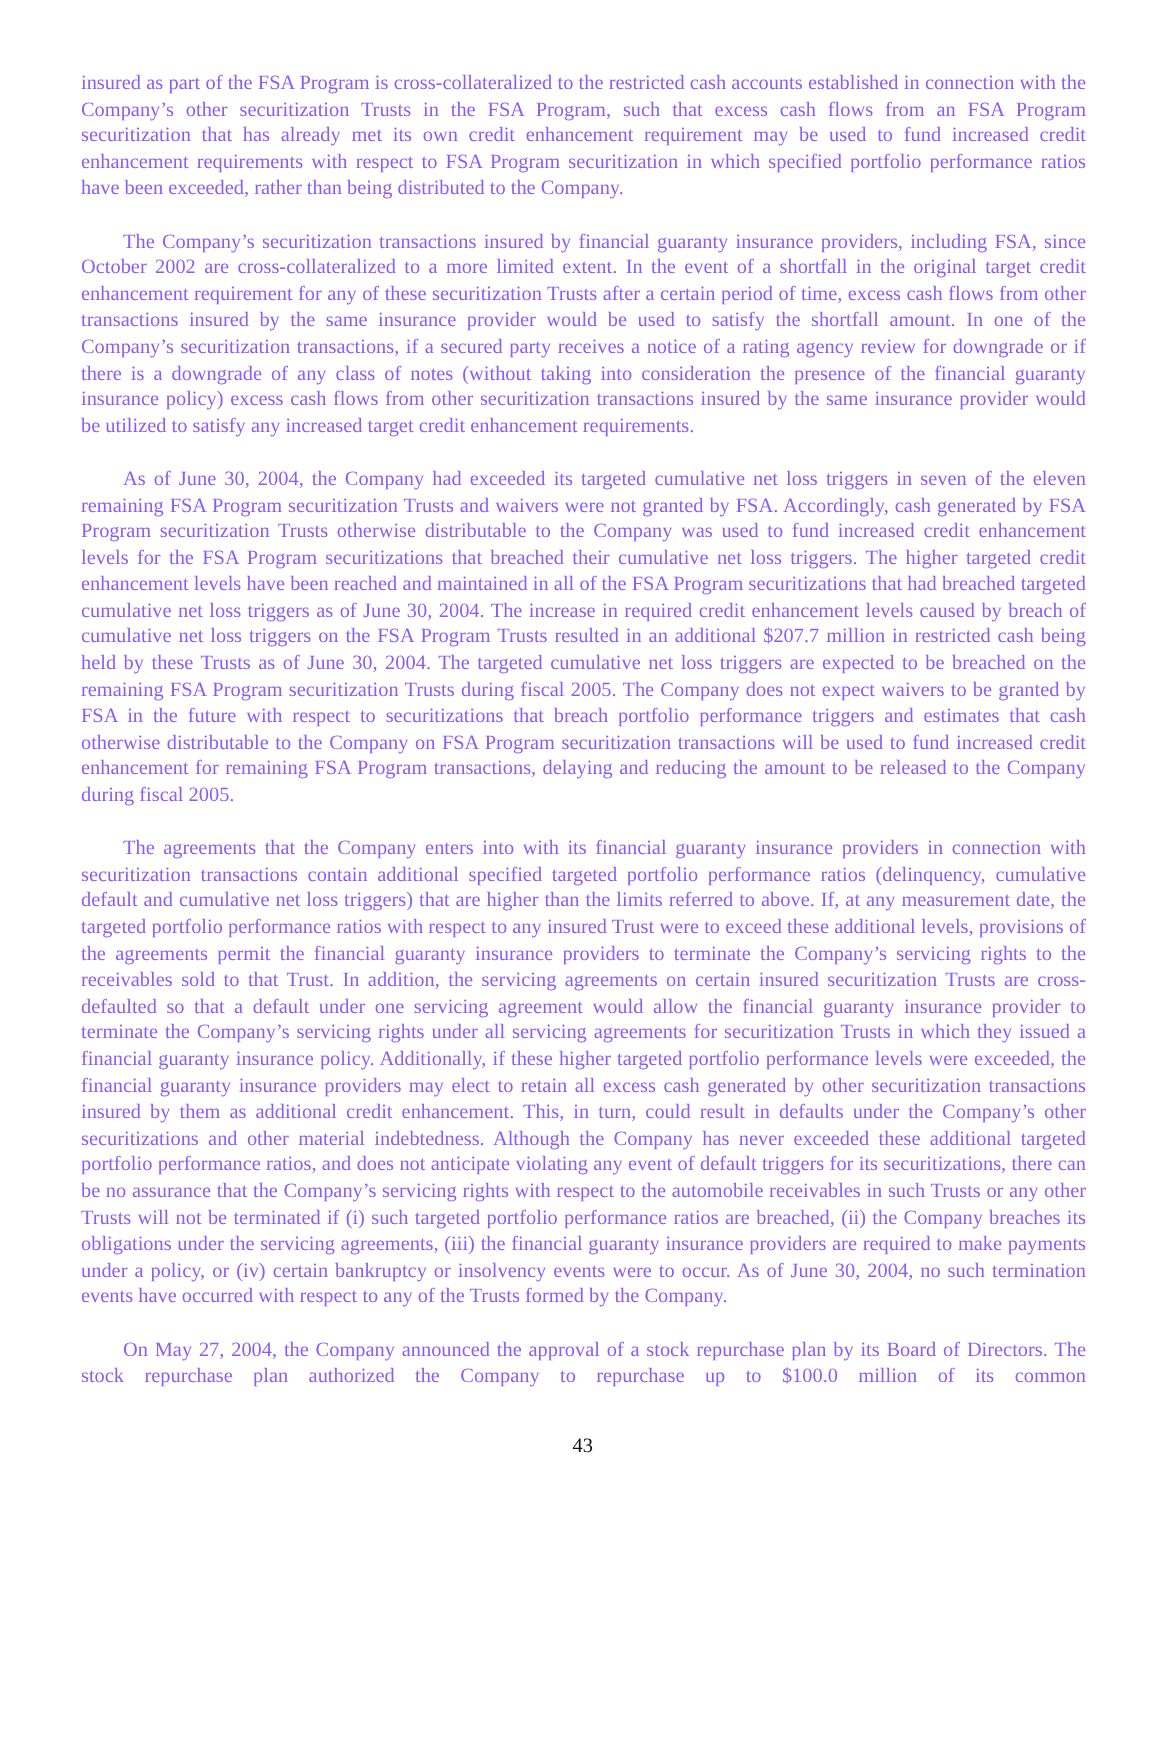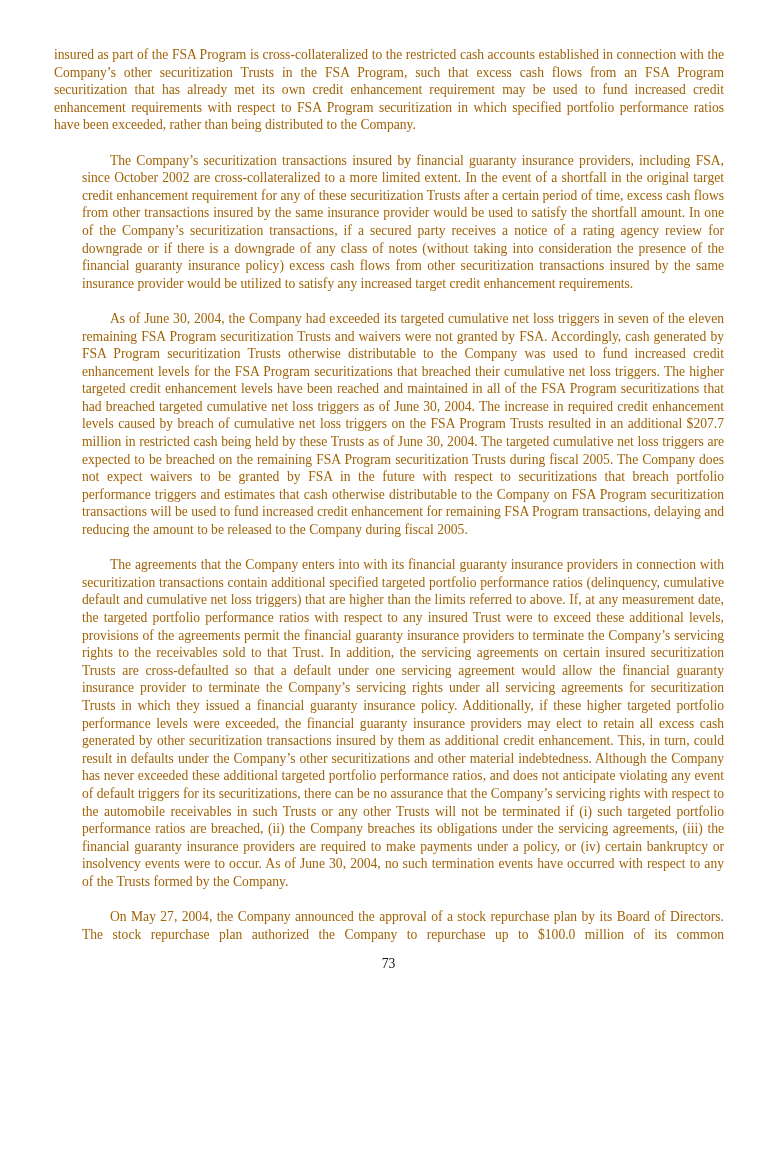--- a/index.html
+++ b/index.html
@@ -5,29 +5,29 @@
   html, body { margin: 0; padding: 0; background: #ffffff; }
   body { width: 777px; height: 1164px; position: relative; overflow: hidden; }
   .page {
     position: absolute;
     left: 54px;
     top: 46px;
     width: 670px;
     font-family: "Liberation Serif", "DejaVu Serif", serif;
     font-size: 13.6px;
     line-height: 17.6px;
-    color: #a16207;
+    color: #8b5cf6;
   }
   .para {
     margin: 0 0 17.6px 0;
     text-align: justify;
     text-justify: inter-word;
     hyphens: none;
   }
-  .para.indent { text-indent: 28px; margin-left: 28px; }
+  .para.indent { text-indent: 28px; }
   .para.last { margin-bottom: 0; }
   .page-number {
     position: absolute;
     left: 0;
     top: 955px;
     width: 777px;
     text-align: center;
     font-family: "Liberation Serif", "DejaVu Serif", serif;
     font-size: 13.6px;
     line-height: 17.6px;
@@ -38,13 +38,13 @@
 <body>
 
 <div class="page">
   <p class="para">insured as part of the FSA Program is cross-collateralized to the restricted cash accounts established in connection with the Company’s other securitization Trusts in the FSA Program, such that excess cash flows from an FSA Program securitization that has already met its own credit enhancement requirement may be used to fund increased credit enhancement requirements with respect to FSA Program securitization in which specified portfolio performance ratios have been exceeded, rather than being distributed to the Company.</p>
   <p class="para indent">The Company’s securitization transactions insured by financial guaranty insurance providers, including FSA, since October 2002 are cross-collateralized to a more limited extent. In the event of a shortfall in the original target credit enhancement requirement for any of these securitization Trusts after a certain period of time, excess cash flows from other transactions insured by the same insurance provider would be used to satisfy the shortfall amount. In one of the Company’s securitization transactions, if a secured party receives a notice of a rating agency review for downgrade or if there is a downgrade of any class of notes (without taking into consideration the presence of the financial guaranty insurance policy) excess cash flows from other securitization transactions insured by the same insurance provider would be utilized to satisfy any increased target credit enhancement requirements.</p>
   <p class="para indent">As of June 30, 2004, the Company had exceeded its targeted cumulative net loss triggers in seven of the eleven remaining FSA Program securitization Trusts and waivers were not granted by FSA. Accordingly, cash generated by FSA Program securitization Trusts otherwise distributable to the Company was used to fund increased credit enhancement levels for the FSA Program securitizations that breached their cumulative net loss triggers. The higher targeted credit enhancement levels have been reached and maintained in all of the FSA Program securitizations that had breached targeted cumulative net loss triggers as of June 30, 2004. The increase in required credit enhancement levels caused by breach of cumulative net loss triggers on the FSA Program Trusts resulted in an additional $207.7 million in restricted cash being held by these Trusts as of June 30, 2004. The targeted cumulative net loss triggers are expected to be breached on the remaining FSA Program securitization Trusts during fiscal 2005. The Company does not expect waivers to be granted by FSA in the future with respect to securitizations that breach portfolio performance triggers and estimates that cash otherwise distributable to the Company on FSA Program securitization transactions will be used to fund increased credit enhancement for remaining FSA Program transactions, delaying and reducing the amount to be released to the Company during fiscal 2005.</p>
   <p class="para indent">The agreements that the Company enters into with its financial guaranty insurance providers in connection with securitization transactions contain additional specified targeted portfolio performance ratios (delinquency, cumulative default and cumulative net loss triggers) that are higher than the limits referred to above. If, at any measurement date, the targeted portfolio performance ratios with respect to any insured Trust were to exceed these additional levels, provisions of the agreements permit the financial guaranty insurance providers to terminate the Company’s servicing rights to the receivables sold to that Trust. In addition, the servicing agreements on certain insured securitization Trusts are cross-defaulted so that a default under one servicing agreement would allow the financial guaranty insurance provider to terminate the Company’s servicing rights under all servicing agreements for securitization Trusts in which they issued a financial guaranty insurance policy. Additionally, if these higher targeted portfolio performance levels were exceeded, the financial guaranty insurance providers may elect to retain all excess cash generated by other securitization transactions insured by them as additional credit enhancement. This, in turn, could result in defaults under the Company’s other securitizations and other material indebtedness. Although the Company has never exceeded these additional targeted portfolio performance ratios, and does not anticipate violating any event of default triggers for its securitizations, there can be no assurance that the Company’s servicing rights with respect to the automobile receivables in such Trusts or any other Trusts will not be terminated if (i) such targeted portfolio performance ratios are breached, (ii) the Company breaches its obligations under the servicing agreements, (iii) the financial guaranty insurance providers are required to make payments under a policy, or (iv) certain bankruptcy or insolvency events were to occur. As of June 30, 2004, no such termination events have occurred with respect to any of the Trusts formed by the Company.</p>
   <p class="para indent last" style="text-align-last: justify;">On May 27, 2004, the Company announced the approval of a stock repurchase plan by its Board of Directors. The stock repurchase plan authorized the Company to repurchase up to $100.0 million of its common</p>
 </div>
 
-<div class="page-number">73</div>
+<div class="page-number">43</div>
 
 </body></html>

